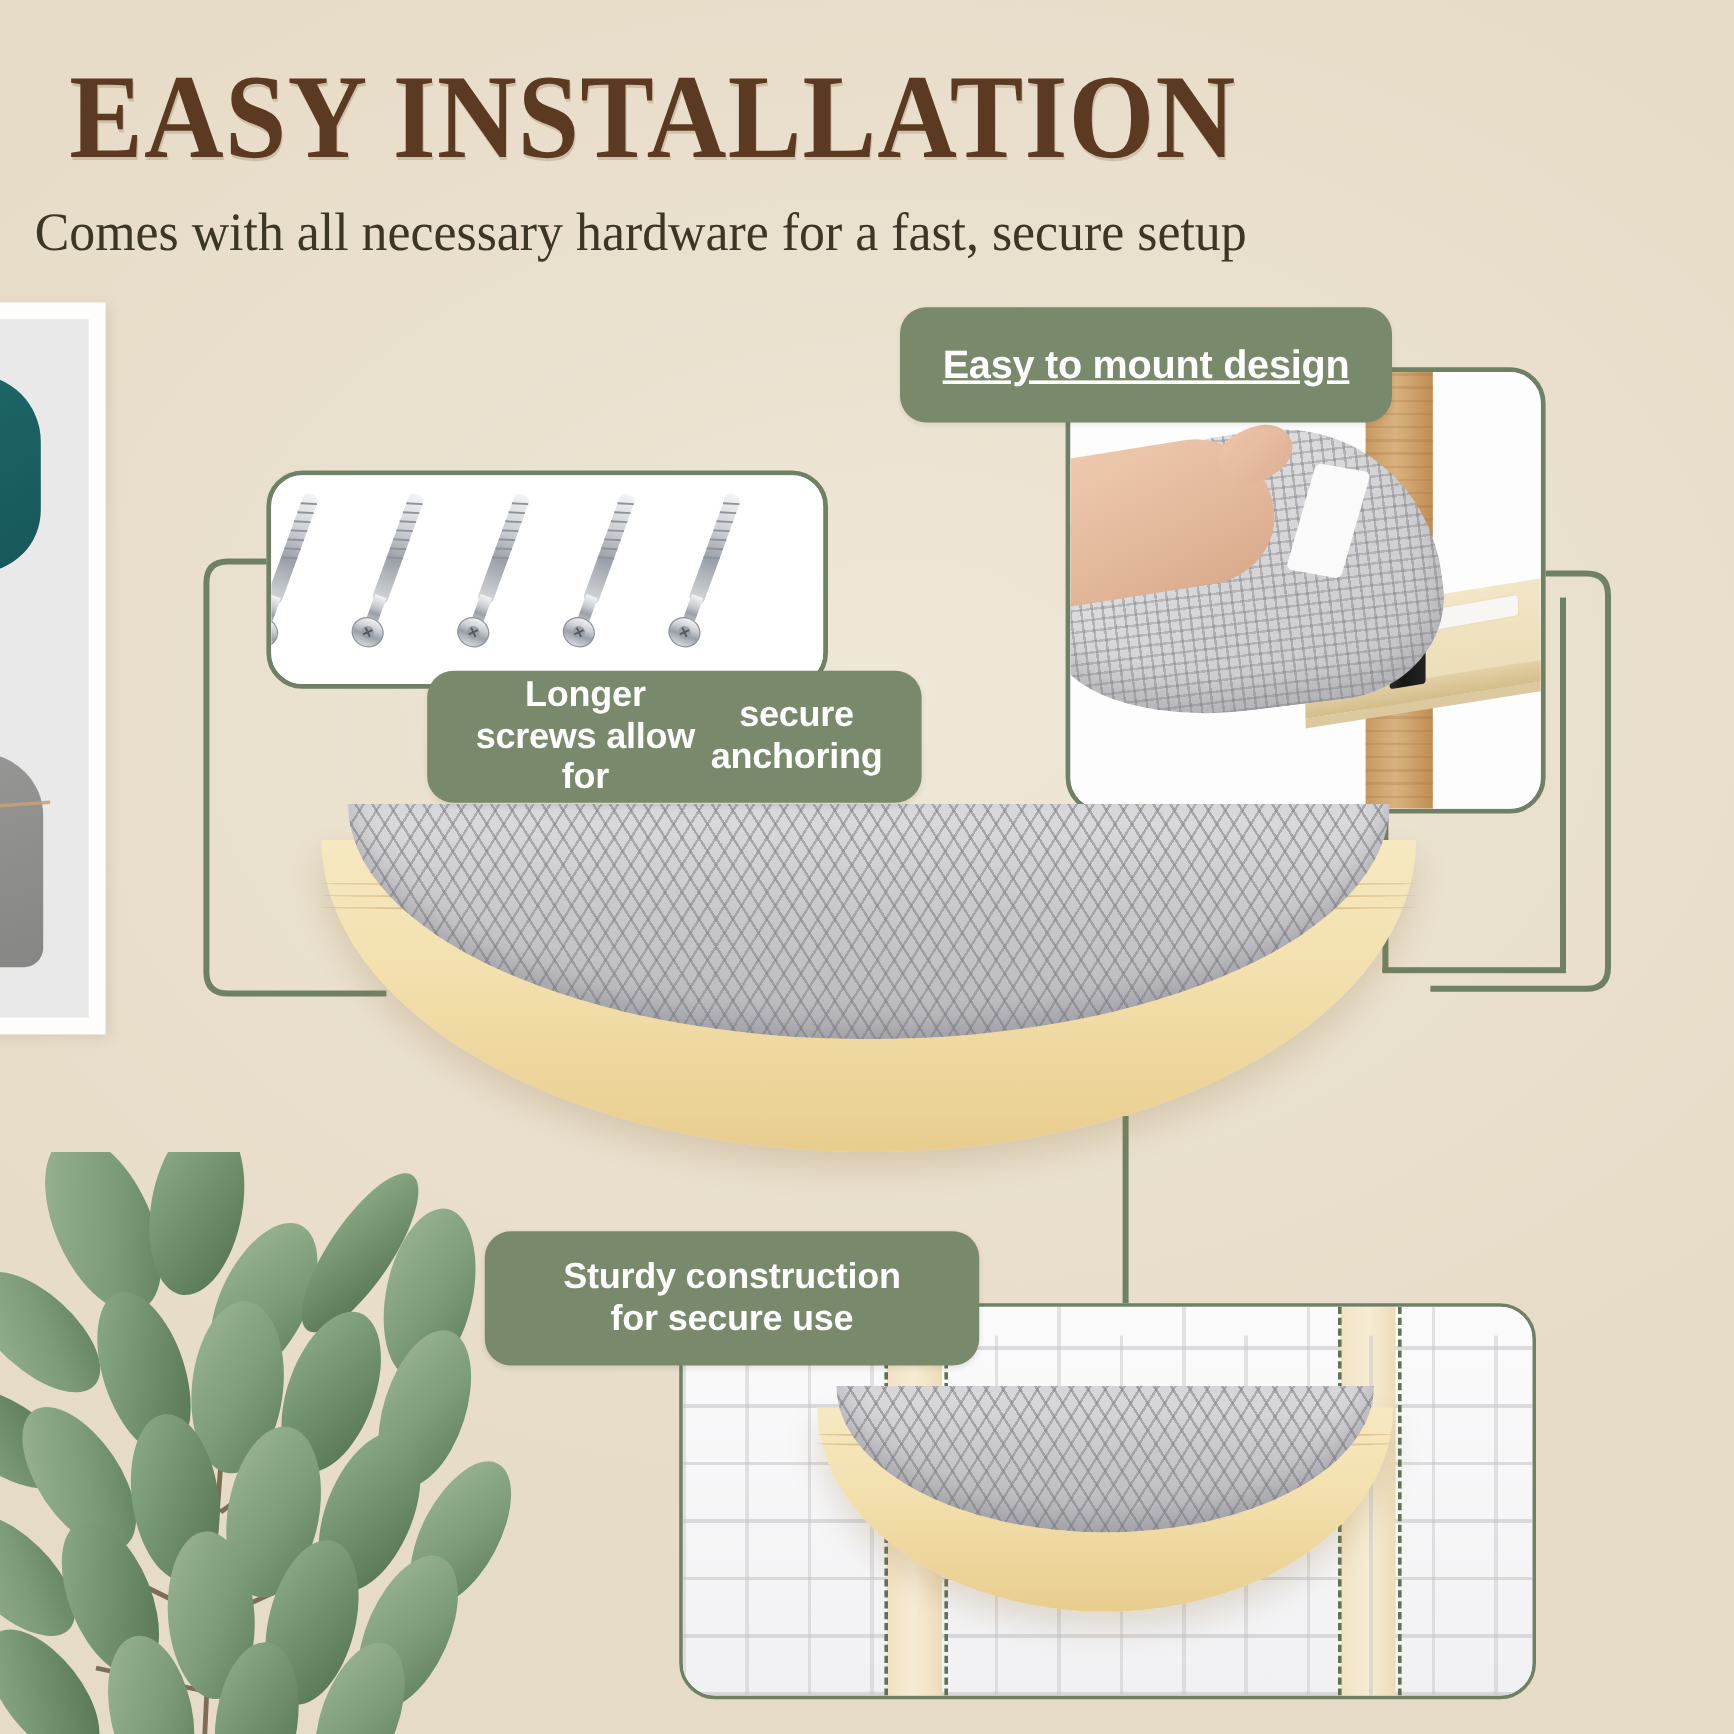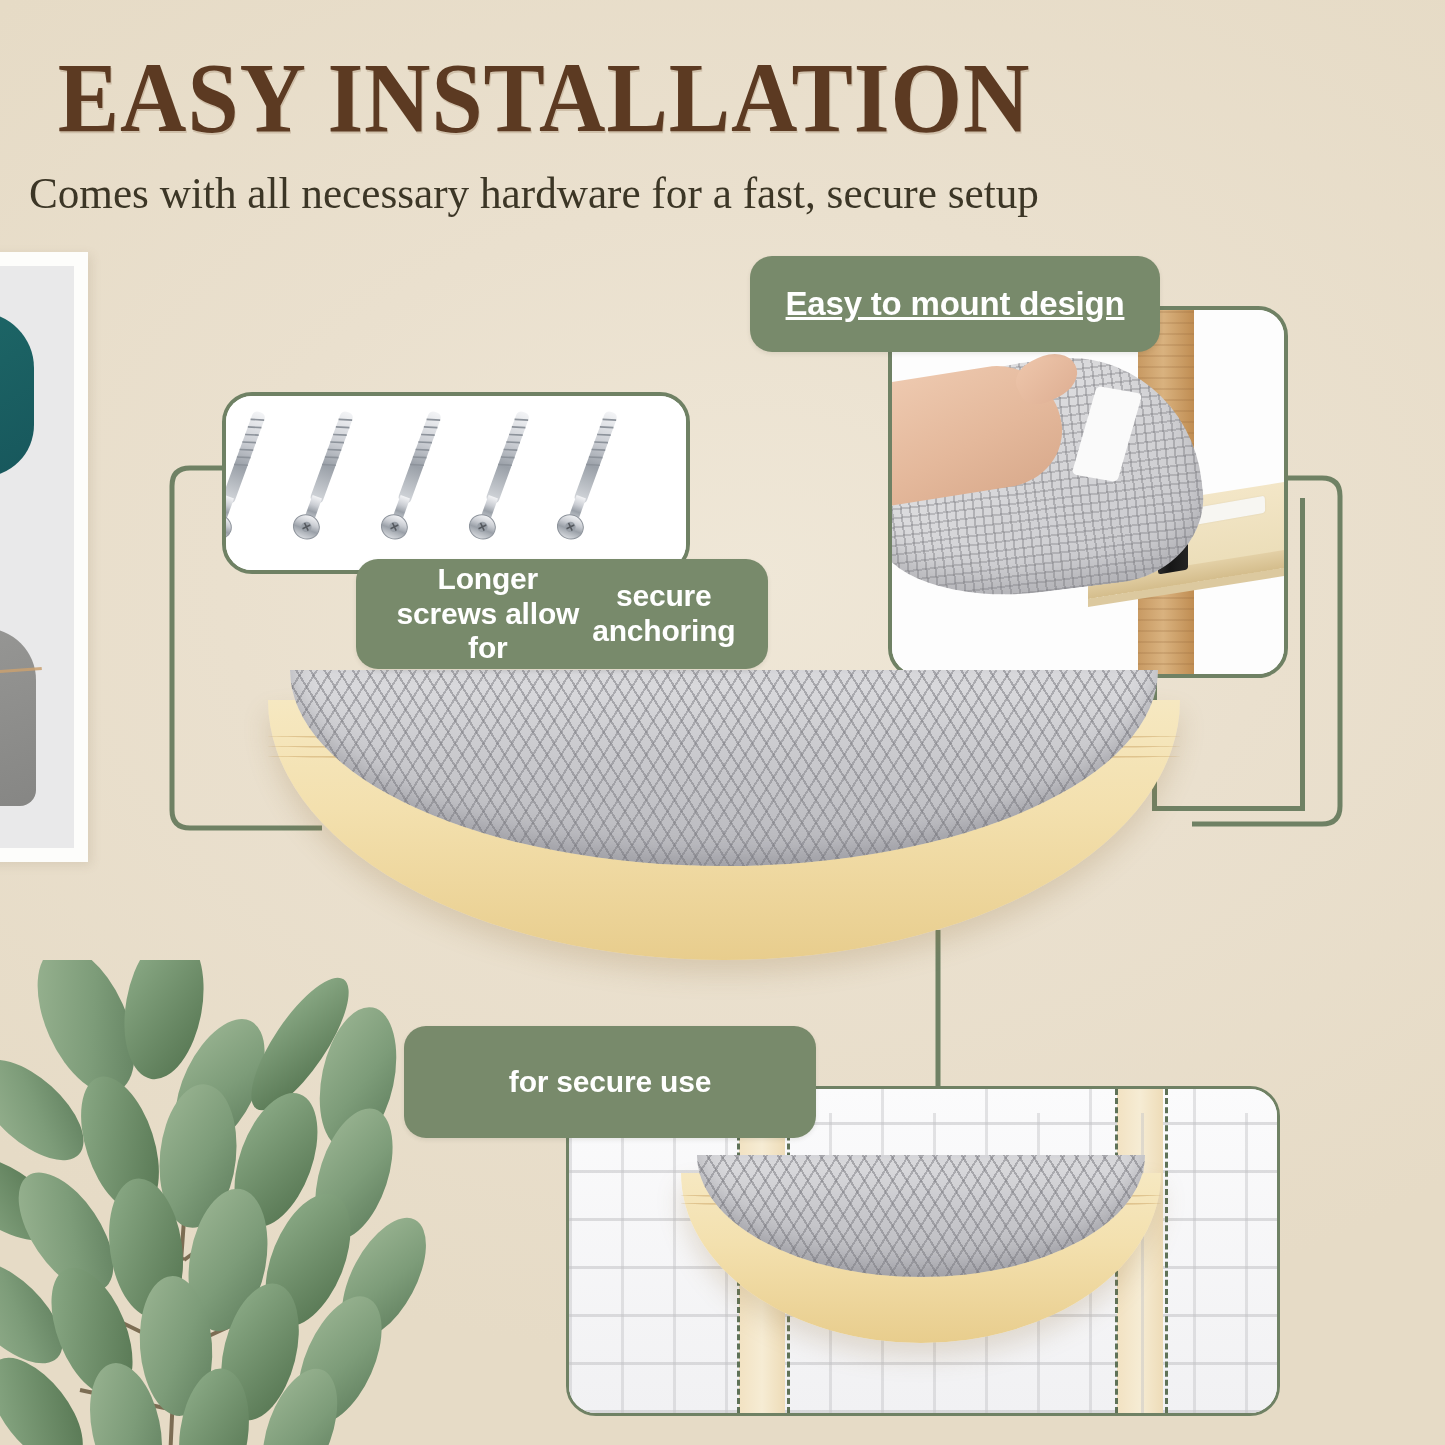--- a/index.html
+++ b/index.html
@@ -417,16 +417,17 @@
   <div class="pill" id="pill-mount" style="left:750px; top:256px; width:410px; height:96px; font-size:33px;text-decoration:underline;">
     <span>Easy to mount design</span>
   </div>
 
   <div class="pill" id="pill-screws" style="left:356px; top:520px; width:412px; height:110px; font-size:30px; flex-direction:row;margin-top:39px;">
     <span>Longer screws allow for</span>
     <span>secure anchoring</span>
   </div>
 
   <div class="pill" id="pill-sturdy" style="left:404px; top:1026px; width:412px; height:112px; font-size:30px; flex-direction:column;">
+    <span>Sturdy construction</span>
     <span>for secure use</span>
   </div>
 
 </div>
 
 </body></html>

